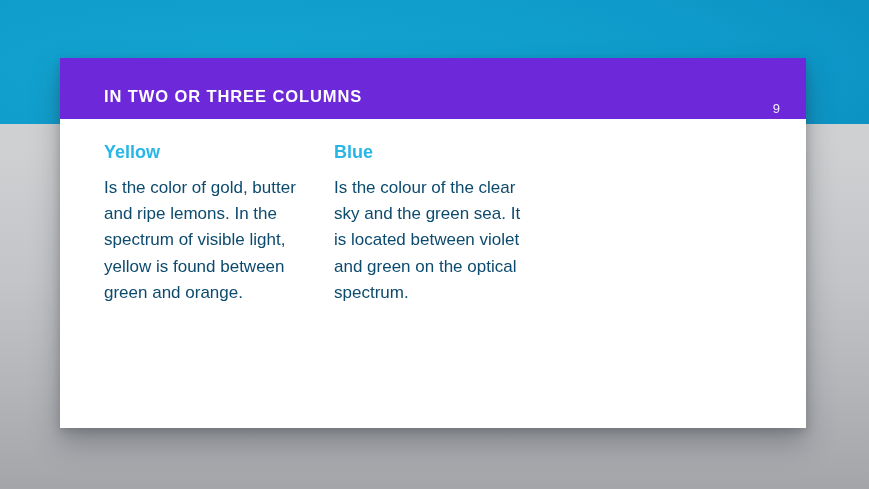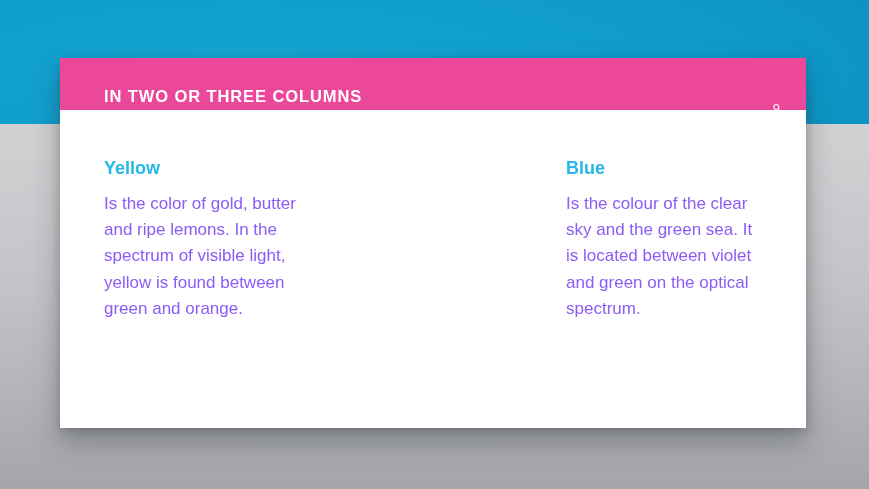--- a/index.html
+++ b/index.html
@@ -52,22 +52,22 @@
     width: 746px;
     height: 370px;
     background: #ffffff;
     box-shadow:
       0 14px 26px rgba(40,45,50,0.34),
       0 3px 8px rgba(40,45,50,0.20);
   }
 
   .card-header {
     position: relative;
-    height: 52px;
-    background: #ec4899;
+    height: 61px;
+    background: #6d28d9;
     box-sizing: border-box;
   }
   .card-title {
     position: absolute;
     left: 44px;
     top: 38px;
     transform: translateY(-50%);
     color: #ffffff;
     font-size: 16.5px;
     font-weight: bold;
@@ -81,38 +81,37 @@
     transform: translateY(-50%);
     color: #ffffff;
     font-size: 13px;
     font-weight: normal;
     opacity: 0.92;
   }
 
   
   .columns {
     display: flex;
-    padding: 49px 44px 0 44px;
+    padding: 24px 44px 0 44px;
     box-sizing: border-box;
     gap: 34px;
-    justify-content: space-between;
   }
   .column {
     width: 196px;
     flex: 0 0 196px;
   }
   .col-heading {
     color: #27b6e8;
     font-size: 18px;
     font-weight: bold;
     line-height: 1.1;
     margin: 0 0 12px 0;
   }
   .col-body {
-    color: #8b5cf6;
+    color: #0c4a6e;
     font-size: 17px;
     line-height: 1.55;
     margin: 0;
   }
 </style>
 </head>
 <body>
 
 <div class="slide">
 

